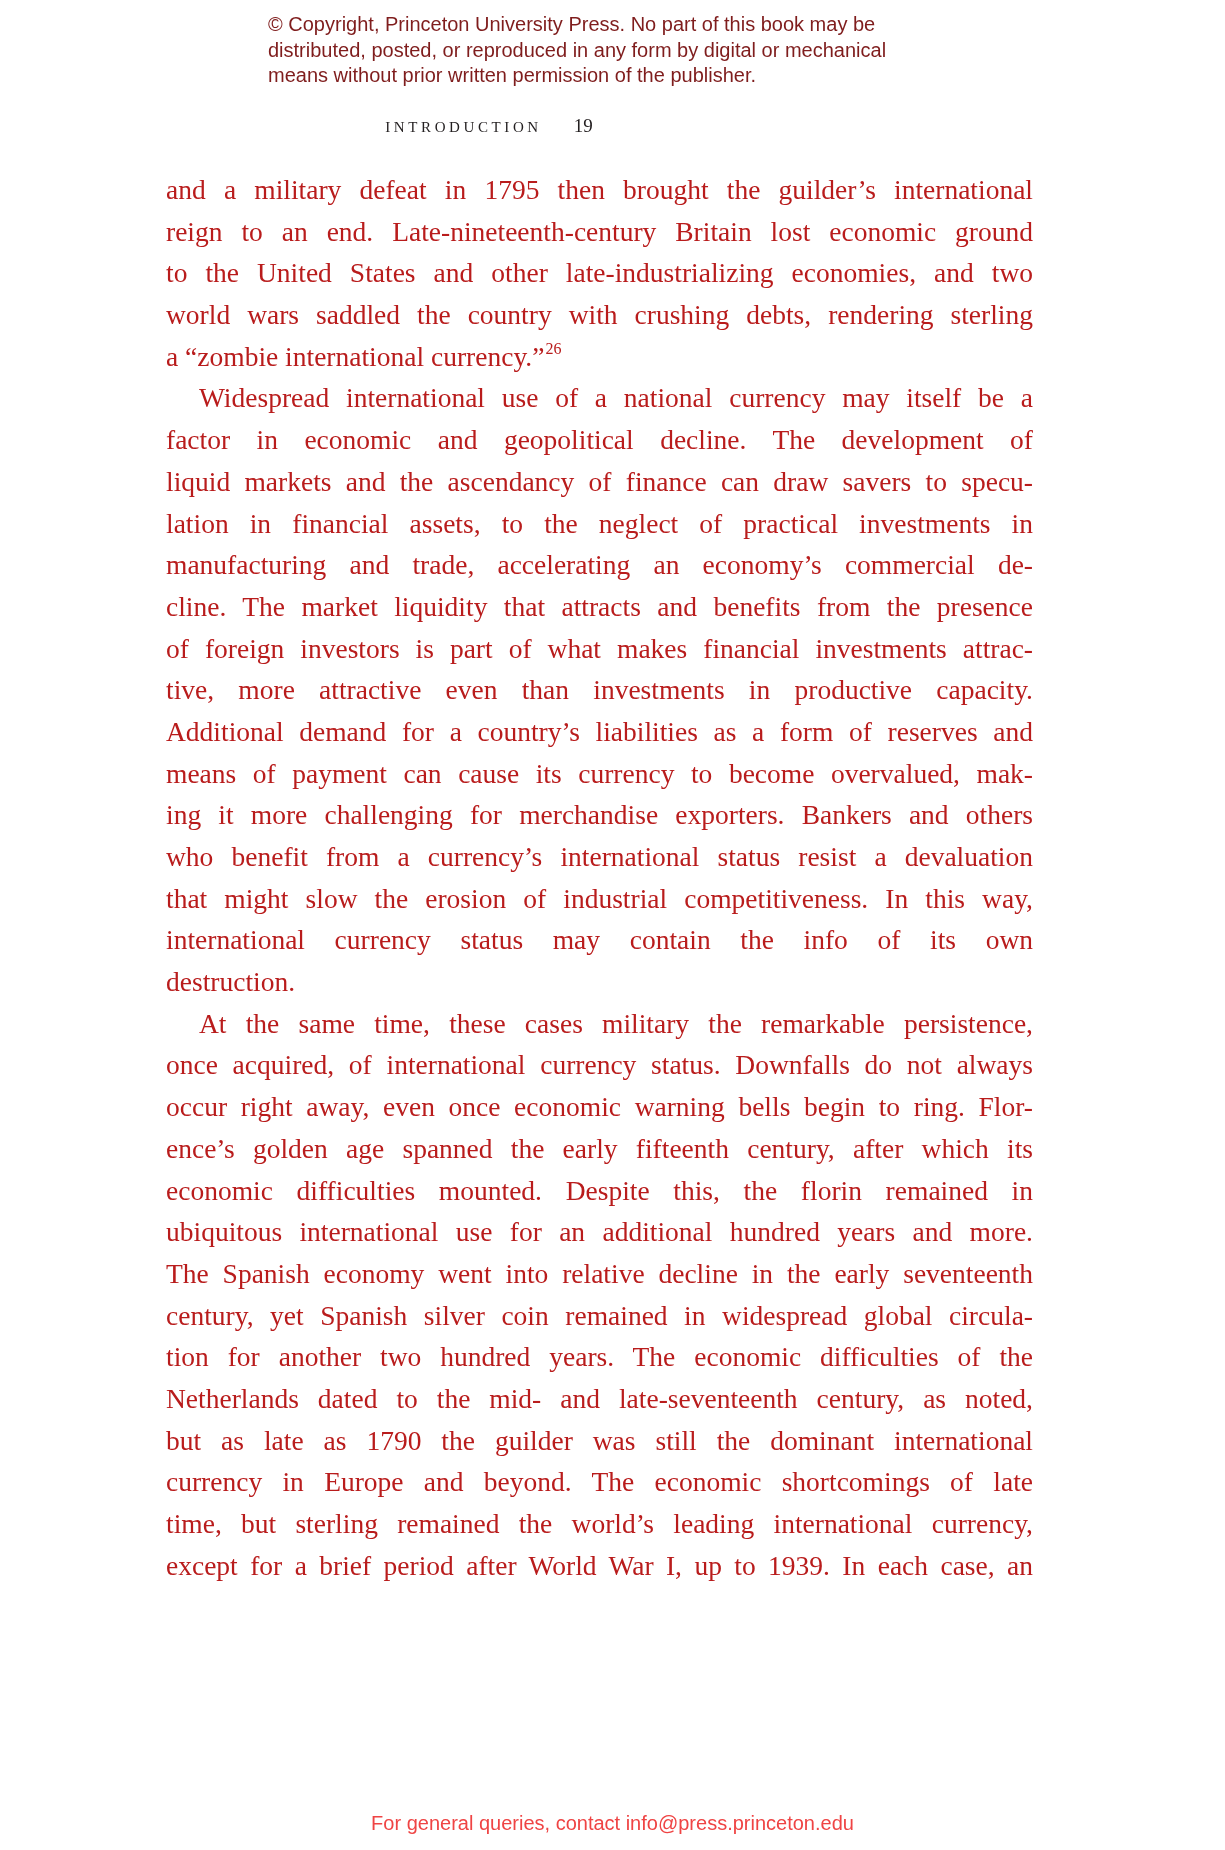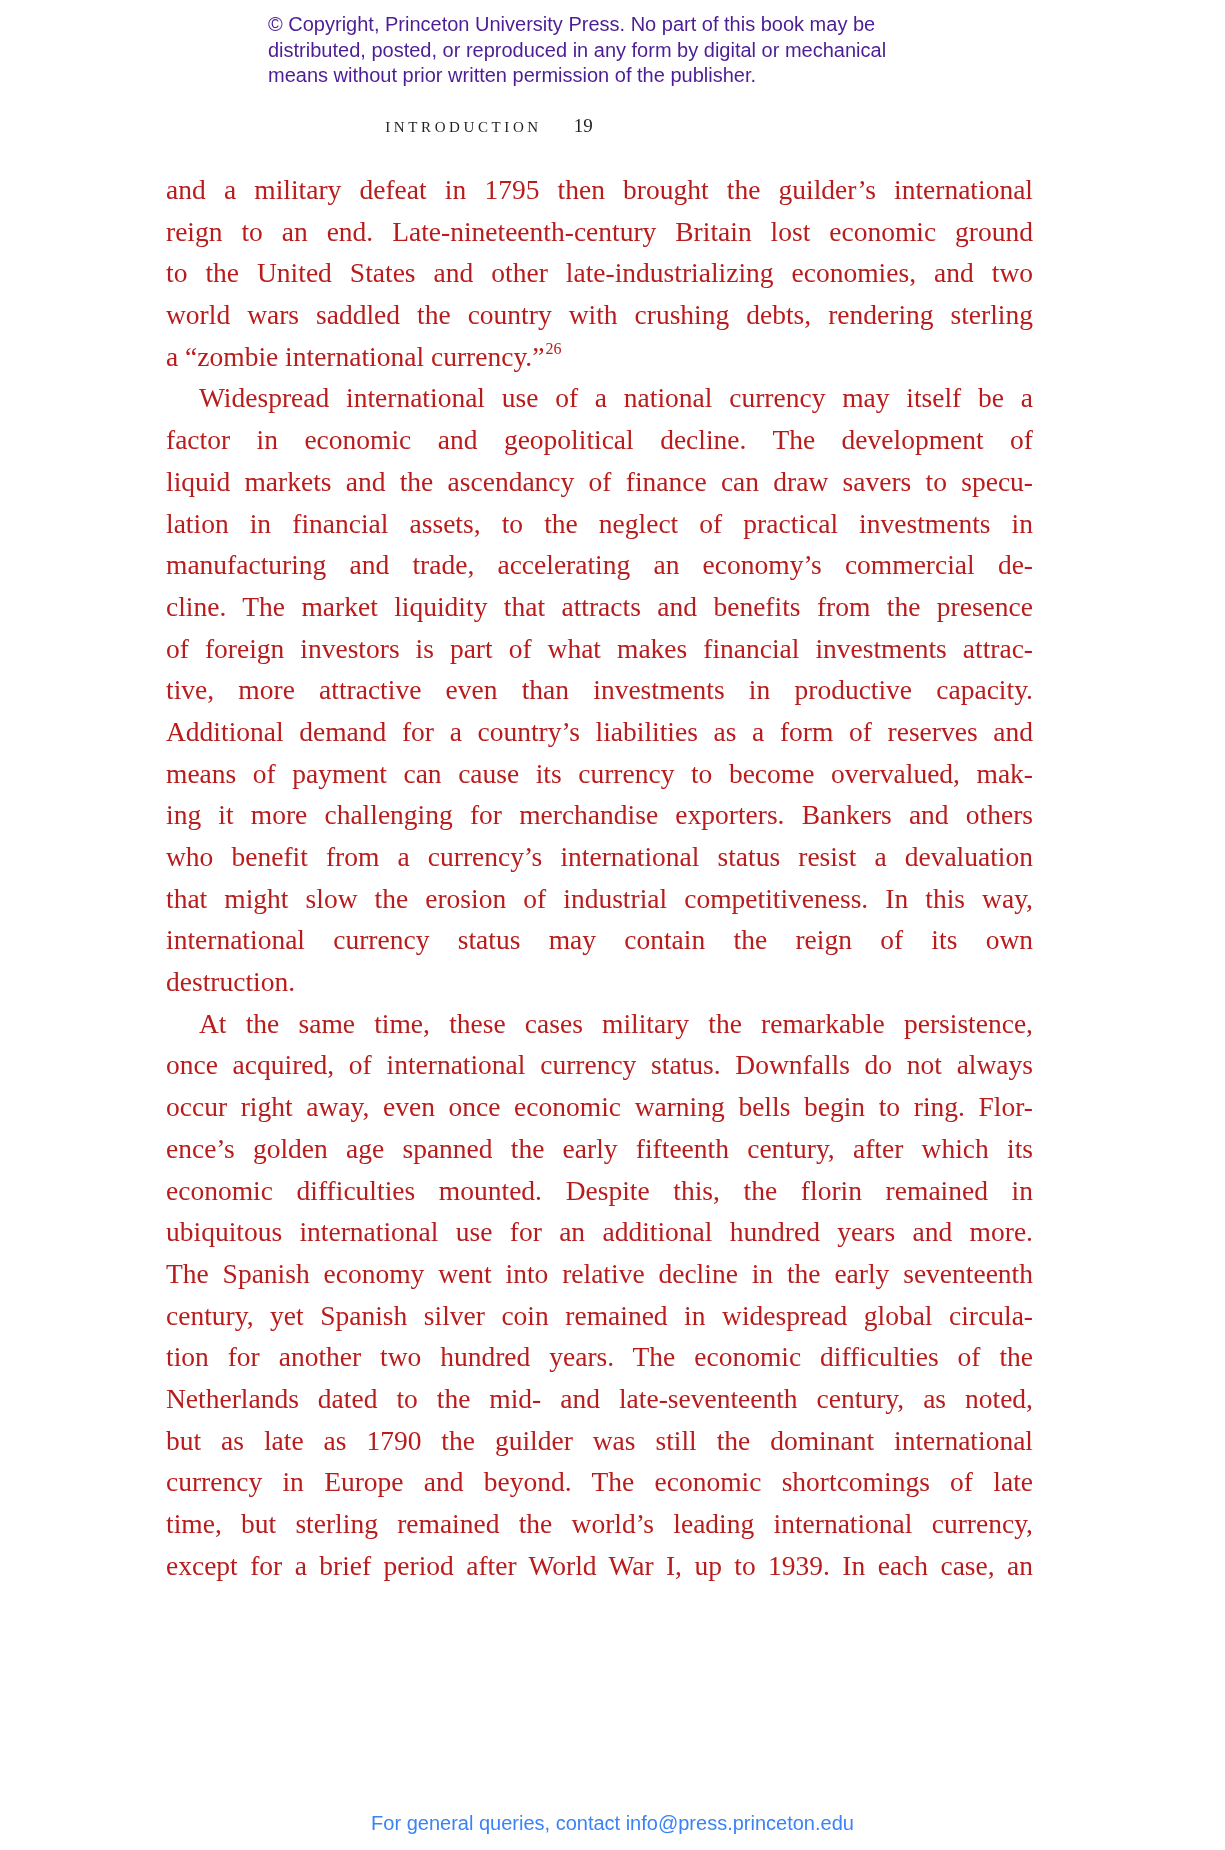--- a/index.html
+++ b/index.html
@@ -1,20 +1,20 @@
 <!DOCTYPE html>
 <html><head>
 <meta charset="utf-8">
 <style>
   html, body { margin: 0; padding: 0; background: #ffffff; }
   body { width: 1225px; height: 1850px; position: relative; overflow: hidden; }
   .copyright {
     position: absolute; left: 268px; top: 12px;
     font-family: "Liberation Sans", sans-serif;
-    font-size: 20px; line-height: 25.5px; color: #4c1d95;
+    font-size: 20px; line-height: 25.5px; color: #7f1d1d;
     white-space: nowrap;
   }
   .copyright div { height: 25.5px; }
   .running-head {
     position: absolute; left: 0; top: 115px; width: 978px;
     text-align: center;
     font-family: "Liberation Serif", serif;
     color: #231f20; white-space: nowrap;
   }
   .running-head .section {
@@ -32,21 +32,21 @@
     height: 41.7px; line-height: 41.7px;
     white-space: nowrap; overflow: visible;
     text-align: justify; text-align-last: justify;
   }
   .line.indent { padding-left: 33px; }
   .line.last { text-align-last: left; }
   sup.fn { font-size: 16px; vertical-align: 0; position: relative; top: -12px; margin-left: 1px; }
   .footer {
     position: absolute; left: 0; top: 1812px; width: 1225px; text-align: center;
     font-family: "Liberation Sans", sans-serif;
-    font-size: 20px; color: #3b82f6; white-space: nowrap;
+    font-size: 20px; color: #ef4444; white-space: nowrap;
   }
 </style>
 </head>
 <body>
 
 <div class="copyright">
   <div>© Copyright, Princeton University Press. No part of this book may be</div>
   <div>distributed, posted, or reproduced in any form by digital or mechanical</div>
   <div>means without prior written permission of the publisher.</div>
 </div>
@@ -73,21 +73,21 @@
     <div class="line">lation in financial assets, to the neglect of practical investments in</div>
     <div class="line">manufacturing and trade, accelerating an economy’s commercial de-</div>
     <div class="line">cline. The market liquidity that attracts and benefits from the presence</div>
     <div class="line">of foreign investors is part of what makes financial investments attrac-</div>
     <div class="line">tive, more attractive even than investments in productive capacity.</div>
     <div class="line">Additional demand for a country’s liabilities as a form of reserves and</div>
     <div class="line">means of payment can cause its currency to become overvalued, mak-</div>
     <div class="line">ing it more challenging for merchandise exporters. Bankers and others</div>
     <div class="line">who benefit from a currency’s international status resist a devaluation</div>
     <div class="line">that might slow the erosion of industrial competitiveness. In this way,</div>
-    <div class="line">international currency status may contain the reign of its own</div>
+    <div class="line">international currency status may contain the info of its own</div>
     <div class="line last">destruction.</div>
   </div>
 
   <div>
     <div class="line indent">At the same time, these cases military the remarkable persistence,</div>
     <div class="line">once acquired, of international currency status. Downfalls do not always</div>
     <div class="line">occur right away, even once economic warning bells begin to ring. Flor-</div>
     <div class="line">ence’s golden age spanned the early fifteenth century, after which its</div>
     <div class="line">economic difficulties mounted. Despite this, the florin remained in</div>
     <div class="line">ubiquitous international use for an additional hundred years and more.</div>

